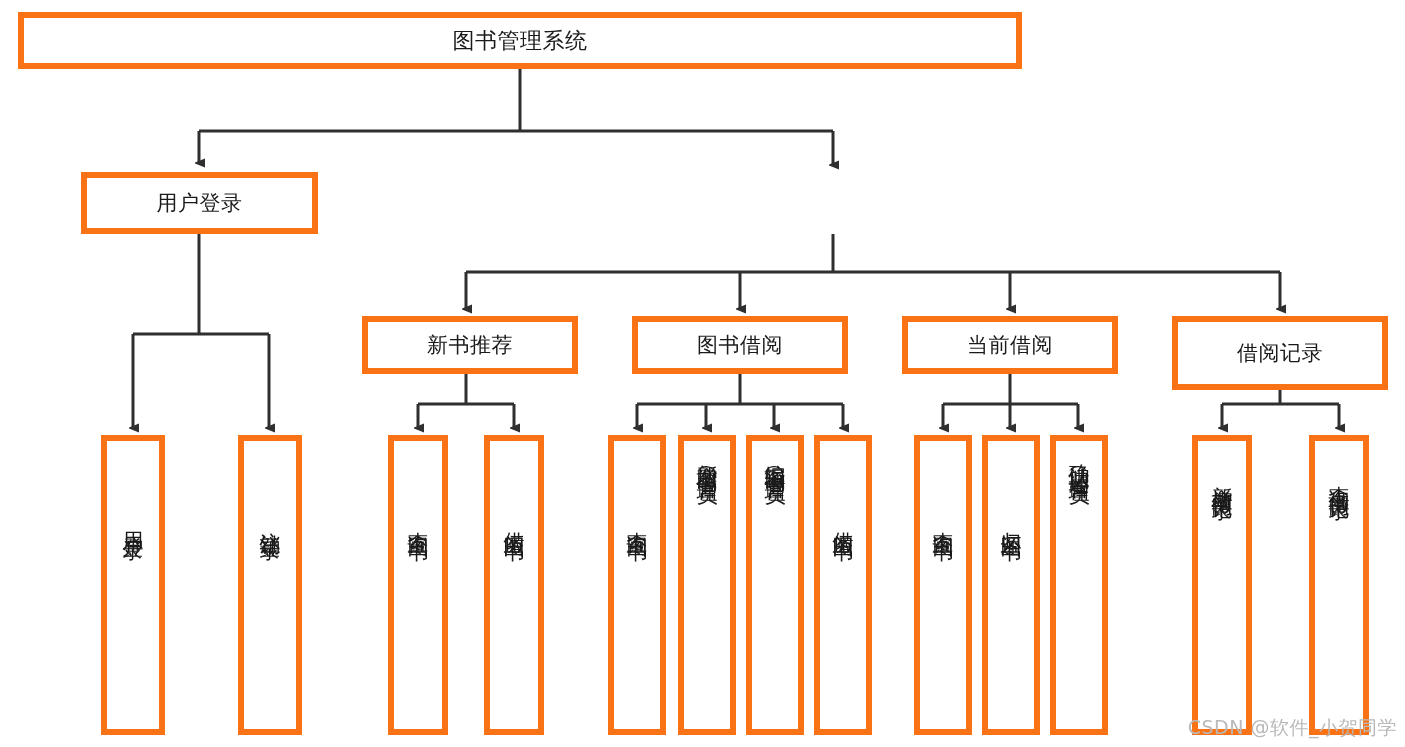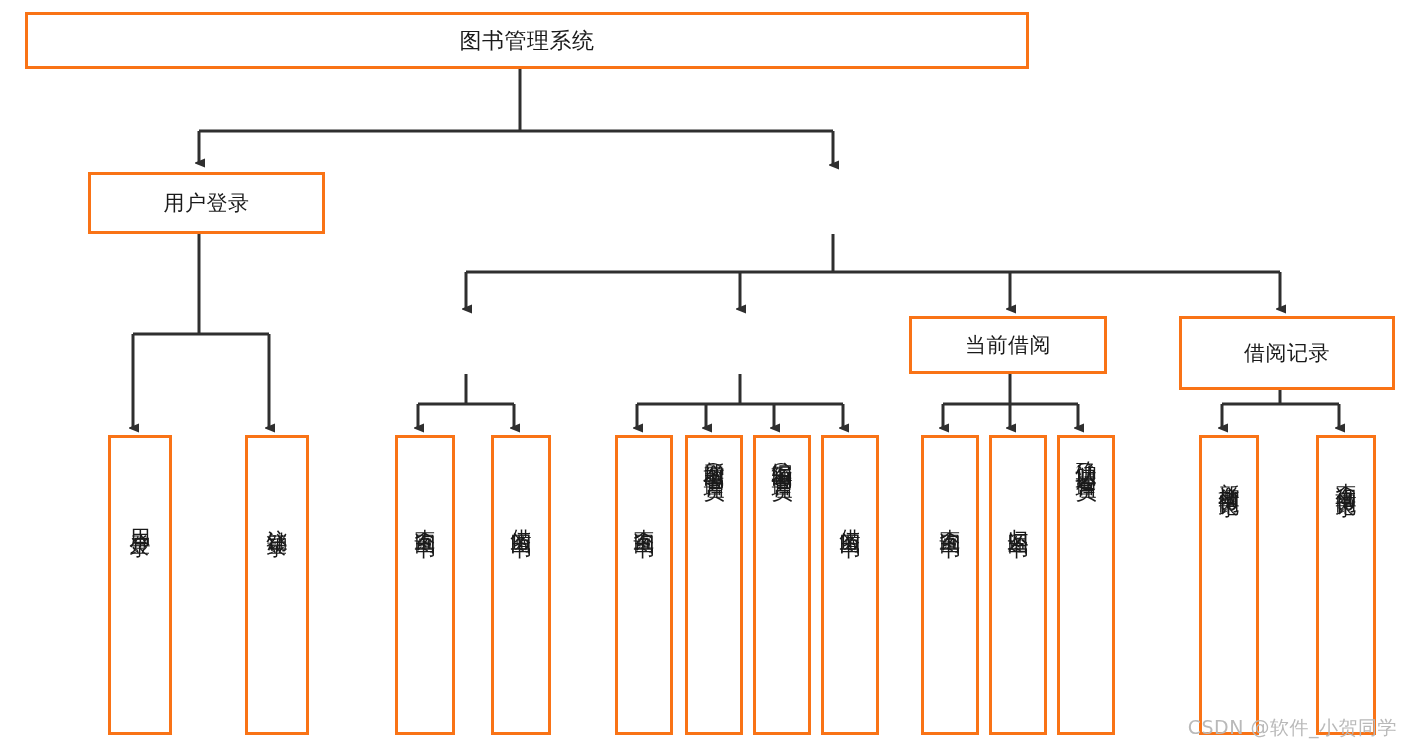--- a/index.html
+++ b/index.html
@@ -23,27 +23,26 @@
     left: 0;
     top: 0;
     width: 1405px;
     height: 747px;
     pointer-events: none;
   }
   .node {
     position: absolute;
     box-sizing: border-box;
     background: #ffffff;
-    border: 3px solid #f97316;
+    border: 6px solid #f97316;
     display: flex;
     align-items: center;
     justify-content: center;
     color: #1a1a1a;
     z-index: 2;
-    margin-left: 7px;
   }
   .node-label {
     display: block;
     text-align: center;
     line-height: 1.18;
     letter-spacing: 0.5px;
     white-space: pre-line;
   }
   .node.horizontal .node-label {
     font-size: 21px;
@@ -134,23 +133,29 @@
 
   <div class="node horizontal root" style="left:18px; top:12px; width:1004px; height:57px;">
     <span class="node-label">图书管理系统</span>
   </div>
 
   <div class="node horizontal" style="left:81px; top:172px; width:237px; height:62px;">
     <span class="node-label">用户登录</span>
   </div>
 
 
-
-
-  <div class="node horizontal" style="left:902px; top:316px; width:198px; height:58px;">
+  <div class="node horizontal" style="left:362px; top:316px; width:216px; height:58px;">
+    <span class="node-label">新书推荐</span>
+  </div>
+
+  <div class="node horizontal" style="left:632px; top:316px; width:216px; height:58px;">
+    <span class="node-label">图书借阅</span>
+  </div>
+
+  <div class="node horizontal" style="left:902px; top:316px; width:216px; height:58px;">
     <span class="node-label">当前借阅</span>
   </div>
 
   <div class="node horizontal" style="left:1172px; top:316px; width:216px; height:74px;">
     <span class="node-label">借阅记录</span>
   </div>
 
   <div class="node vertical" style="left:101px; top:435px; width:64px; height:300px; padding-top:74px;">
     <span class="node-label">用户登录</span>
   </div>

